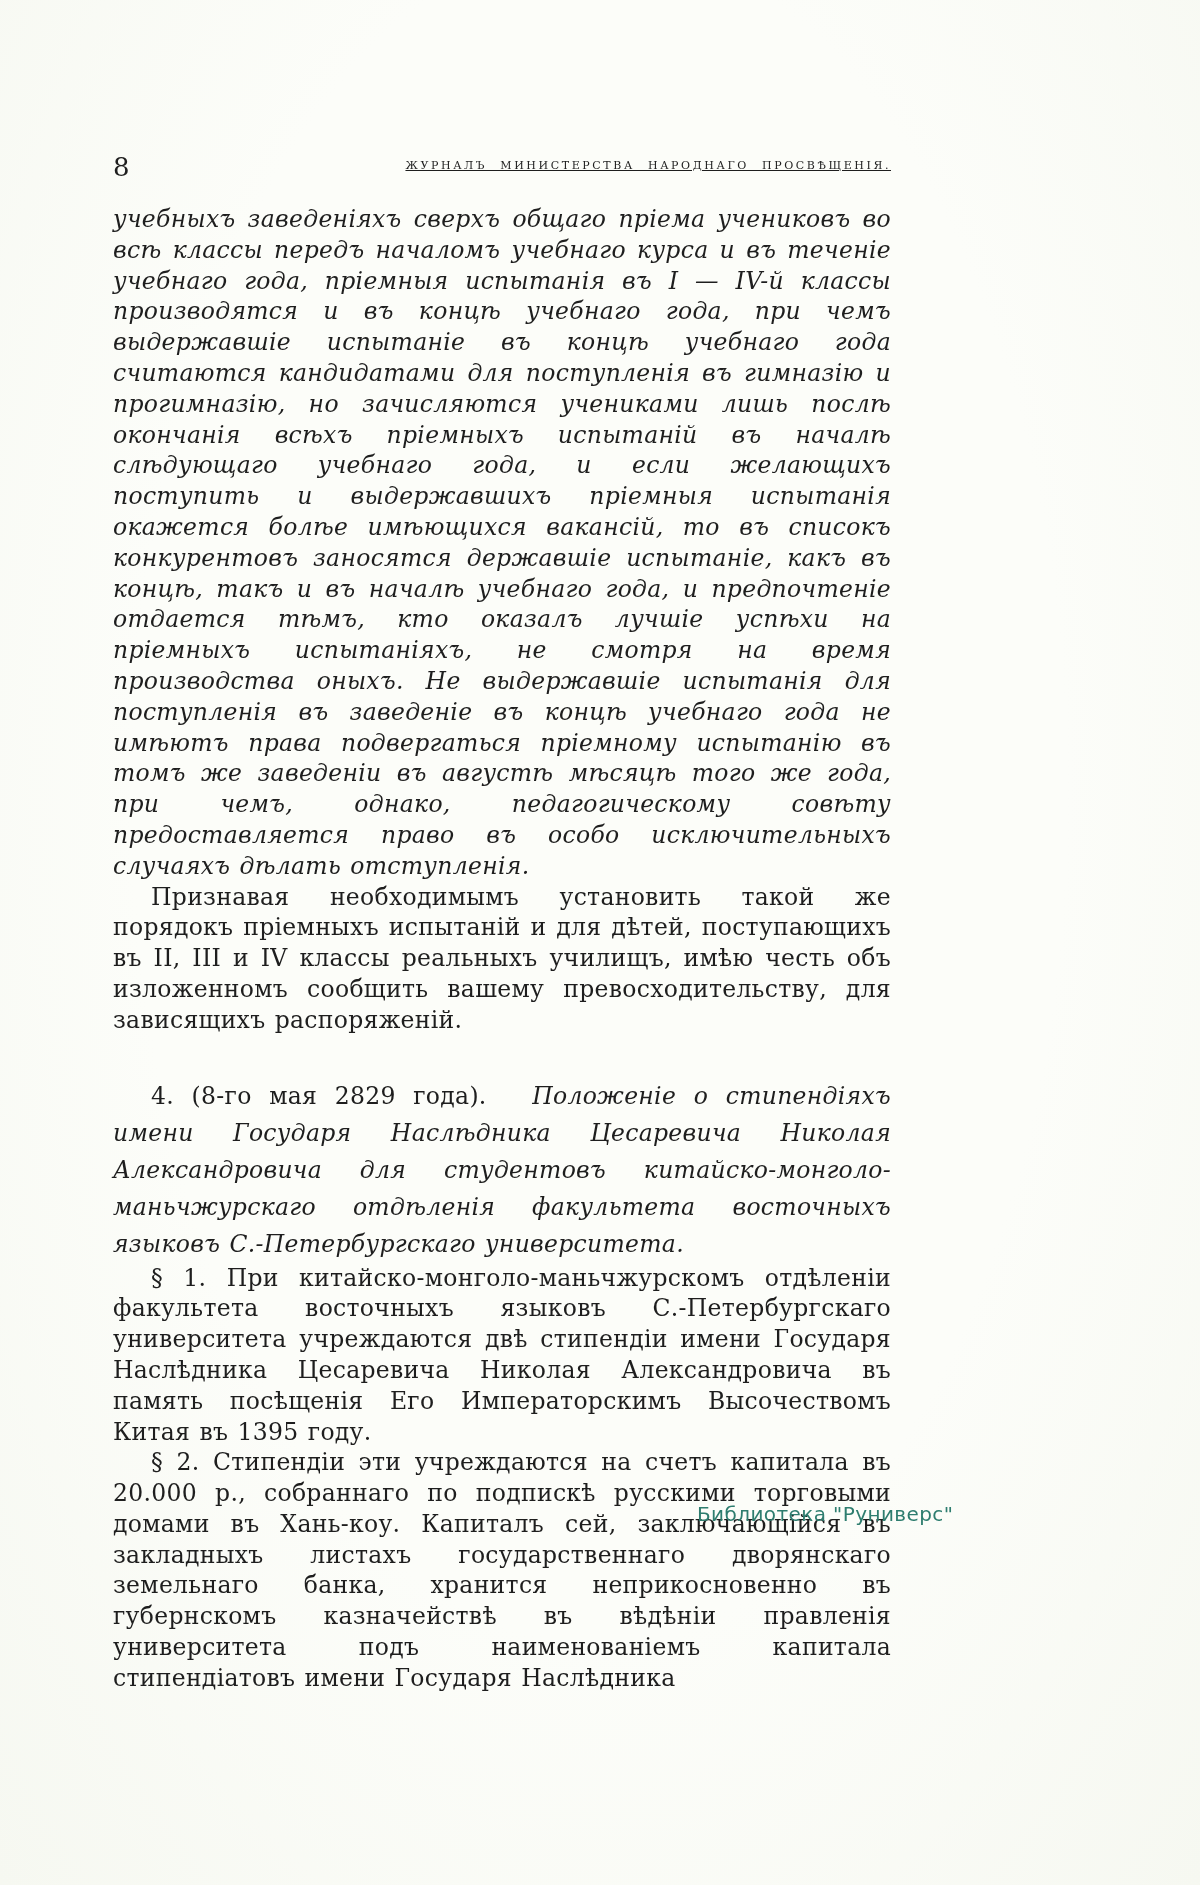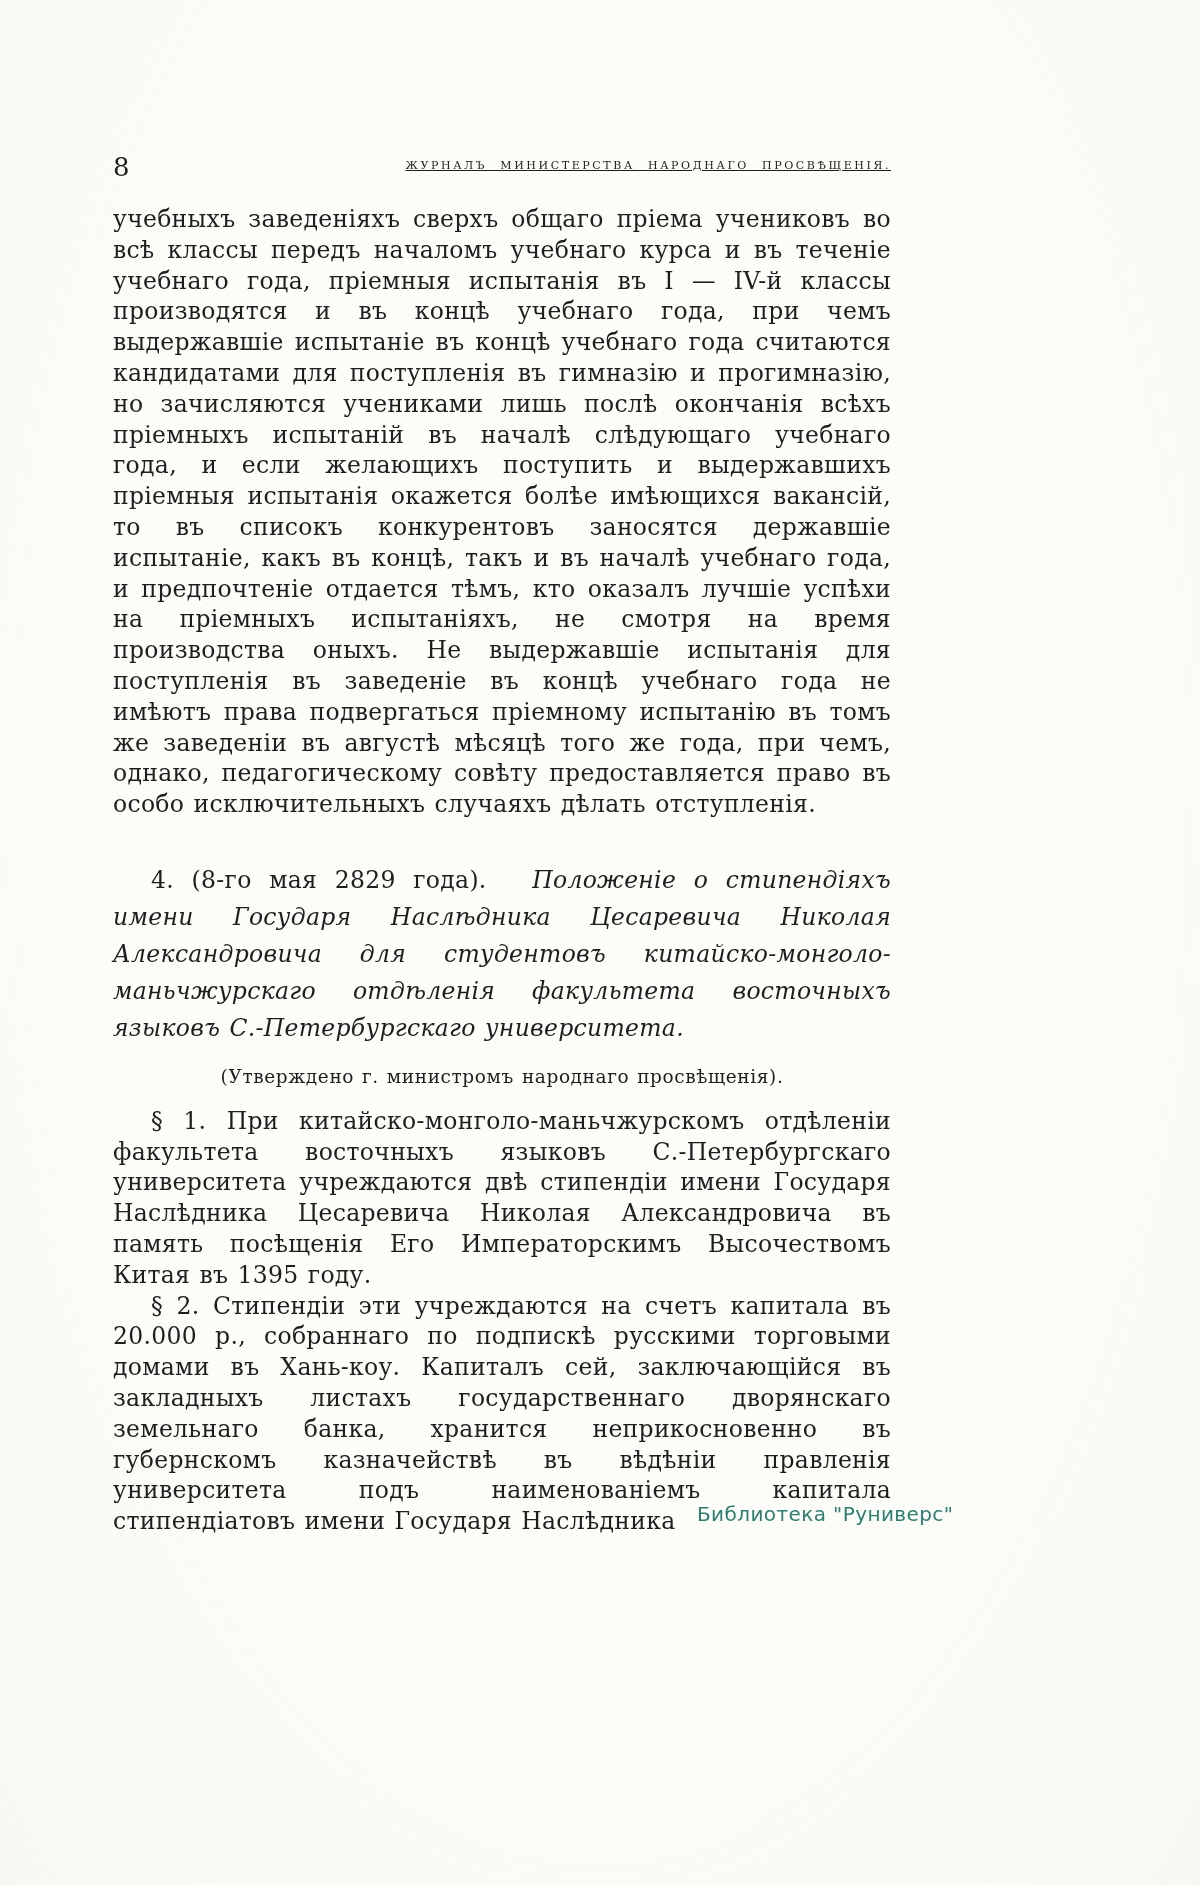--- a/index.html
+++ b/index.html
@@ -52,20 +52,21 @@
     text-align: justify;
     letter-spacing: 0.3px;
     word-spacing: 1.5px;
   }
   .body-par {
     margin: 0;
     text-indent: 38px;
   }
   .body-par.no-indent {
     text-indent: 0;
+    font-style: italic;
   }
   .section-heading {
     margin: 42px 0 0 0;
     text-indent: 38px;
     line-height: 37px;
   }
   .heading-title {
     font-style: italic;
     margin-left: 28px;
   }
@@ -94,27 +95,27 @@
 
 <header class="page-header">
   <span class="page-number">8</span>
   <span class="running-title">ЖУРНАЛЪ МИНИСТЕРСТВА НАРОДНАГО ПРОСВѢЩЕНІЯ.</span>
 </header>
 
 <main class="text-block">
 
   <p class="body-par no-indent">учебныхъ заведеніяхъ сверхъ общаго пріема учениковъ во всѣ классы передъ началомъ учебнаго курса и въ теченіе учебнаго года, пріемныя испытанія въ I — IV-й классы производятся и въ концѣ учебнаго года, при чемъ выдержавшіе испытаніе въ концѣ учебнаго года считаются кандидатами для поступленія въ гимназію и прогимназію, но зачисляются учениками лишь послѣ окончанія всѣхъ пріемныхъ испытаній въ началѣ слѣдующаго учебнаго года, и если желающихъ поступить и выдержавшихъ пріемныя испытанія окажется болѣе имѣющихся вакансій, то въ списокъ конкурентовъ заносятся державшіе испытаніе, какъ въ концѣ, такъ и въ началѣ учебнаго года, и предпочтеніе отдается тѣмъ, кто оказалъ лучшіе успѣхи на пріемныхъ испытаніяхъ, не смотря на время производства оныхъ. Не выдержавшіе испытанія для поступленія въ заведеніе въ концѣ учебнаго года не имѣютъ права подвергаться пріемному испытанію въ томъ же заведеніи въ августѣ мѣсяцѣ того же года, при чемъ, однако, педагогическому совѣту предоставляется право въ особо исключительныхъ случаяхъ дѣлать отступленія.</p>
 
+  <p class="body-par">Признавая необходимымъ установить такой же порядокъ пріемныхъ испытаній и для дѣтей, поступающихъ въ II, III и IV классы реальныхъ училищъ, имѣю честь объ изложенномъ сообщить вашему превосходительству, для зависящихъ распоряженій.</p>
 
   <p class="section-heading">
     <span class="heading-number">4. (8-го мая 2829 года).</span>
     <span class="heading-title">Положеніе о стипендіяхъ имени Государя Наслѣдника Цесаревича Николая Александровича для студентовъ китайско-монголо-маньчжурскаго отдѣленія факультета восточныхъ языковъ С.-Петербургскаго университета.</span>
   </p>
 
-  <p class="approval-note">(Утверждено г. министромъ народнаго просвѣщенія).</p>
 
   <p class="body-par">§ 1. При китайско-монголо-маньчжурскомъ отдѣленіи факультета восточныхъ языковъ С.-Петербургскаго университета учреждаются двѣ стипендіи имени Государя Наслѣдника Цесаревича Николая Александровича въ память посѣщенія Его Императорскимъ Высочествомъ Китая въ 1395 году.</p>
 
   <p class="body-par">§ 2. Стипендіи эти учреждаются на счетъ капитала въ 20.000 р., собраннаго по подпискѣ русскими торговыми домами въ Хань-коу. Капиталъ сей, заключающійся въ закладныхъ листахъ государственнаго дворянскаго земельнаго банка, хранится неприкосновенно въ губернскомъ казначействѣ въ вѣдѣніи правленія университета подъ наименованіемъ капитала стипендіатовъ имени Государя Наслѣдника</p>
 
 </main>
 
 <div class="footer-watermark" style="color: rgb(46, 125, 111);">Библиотека "Руниверс"</div>
 
 </body></html>

